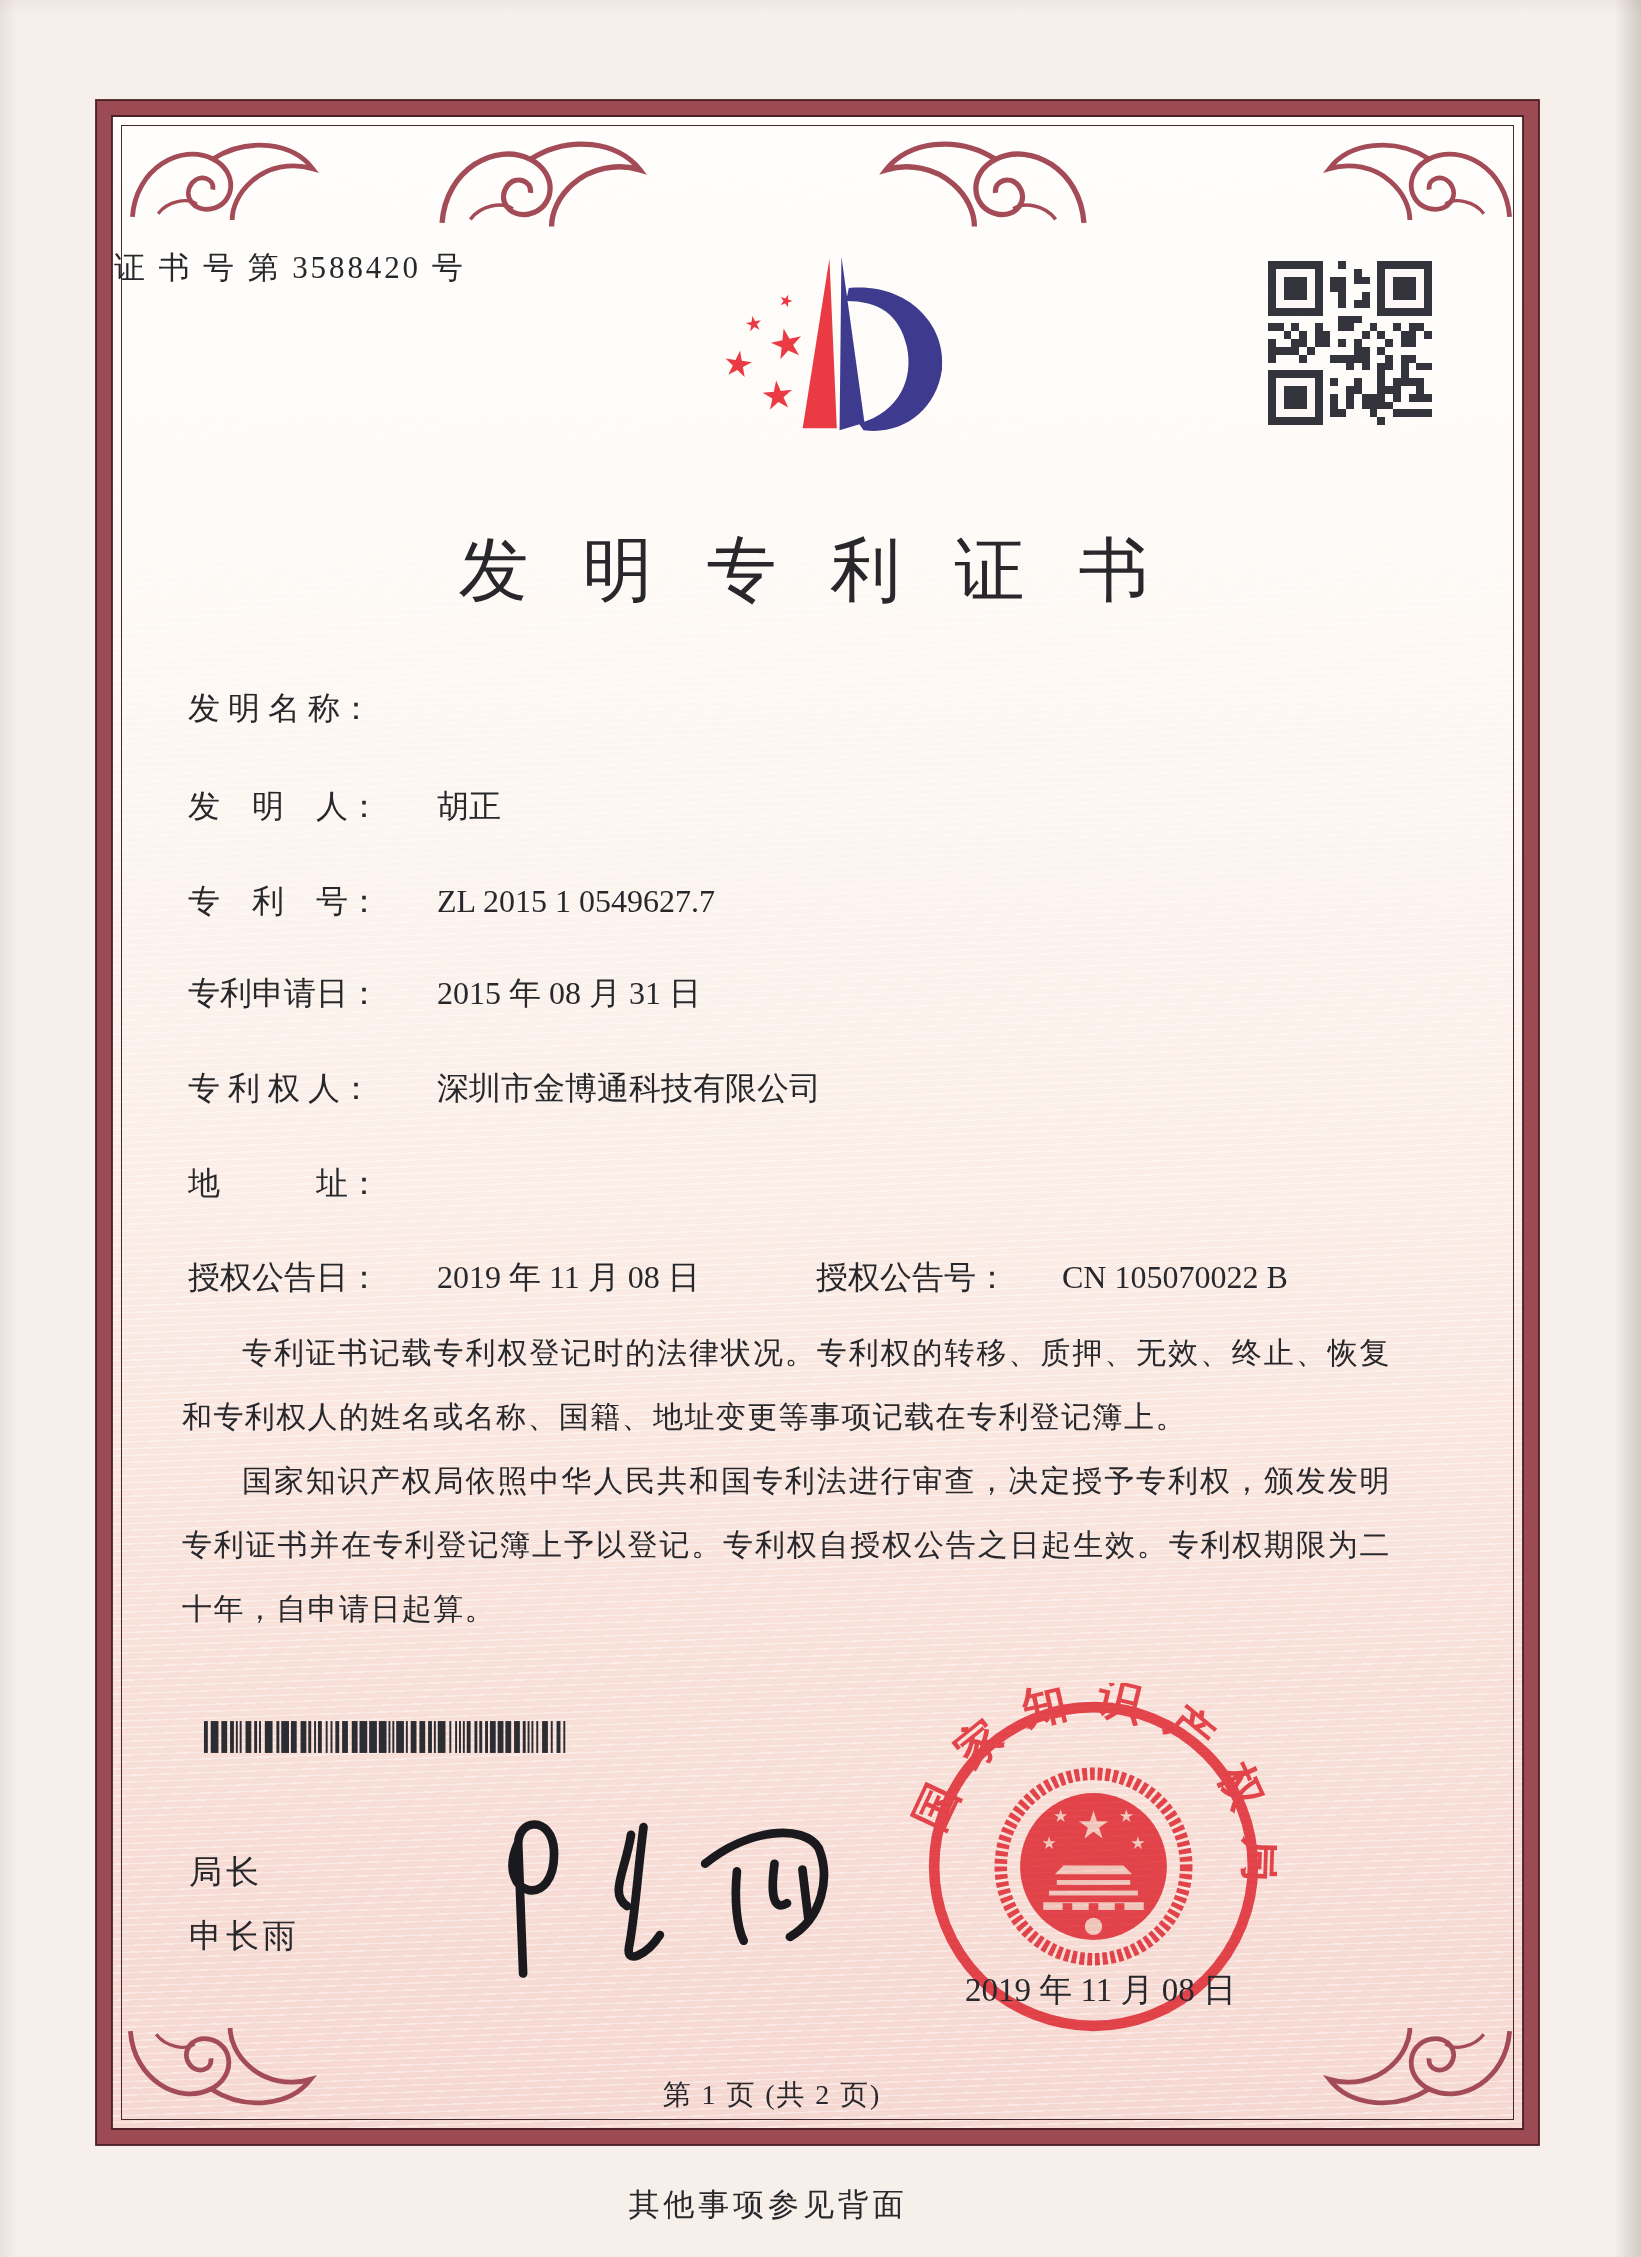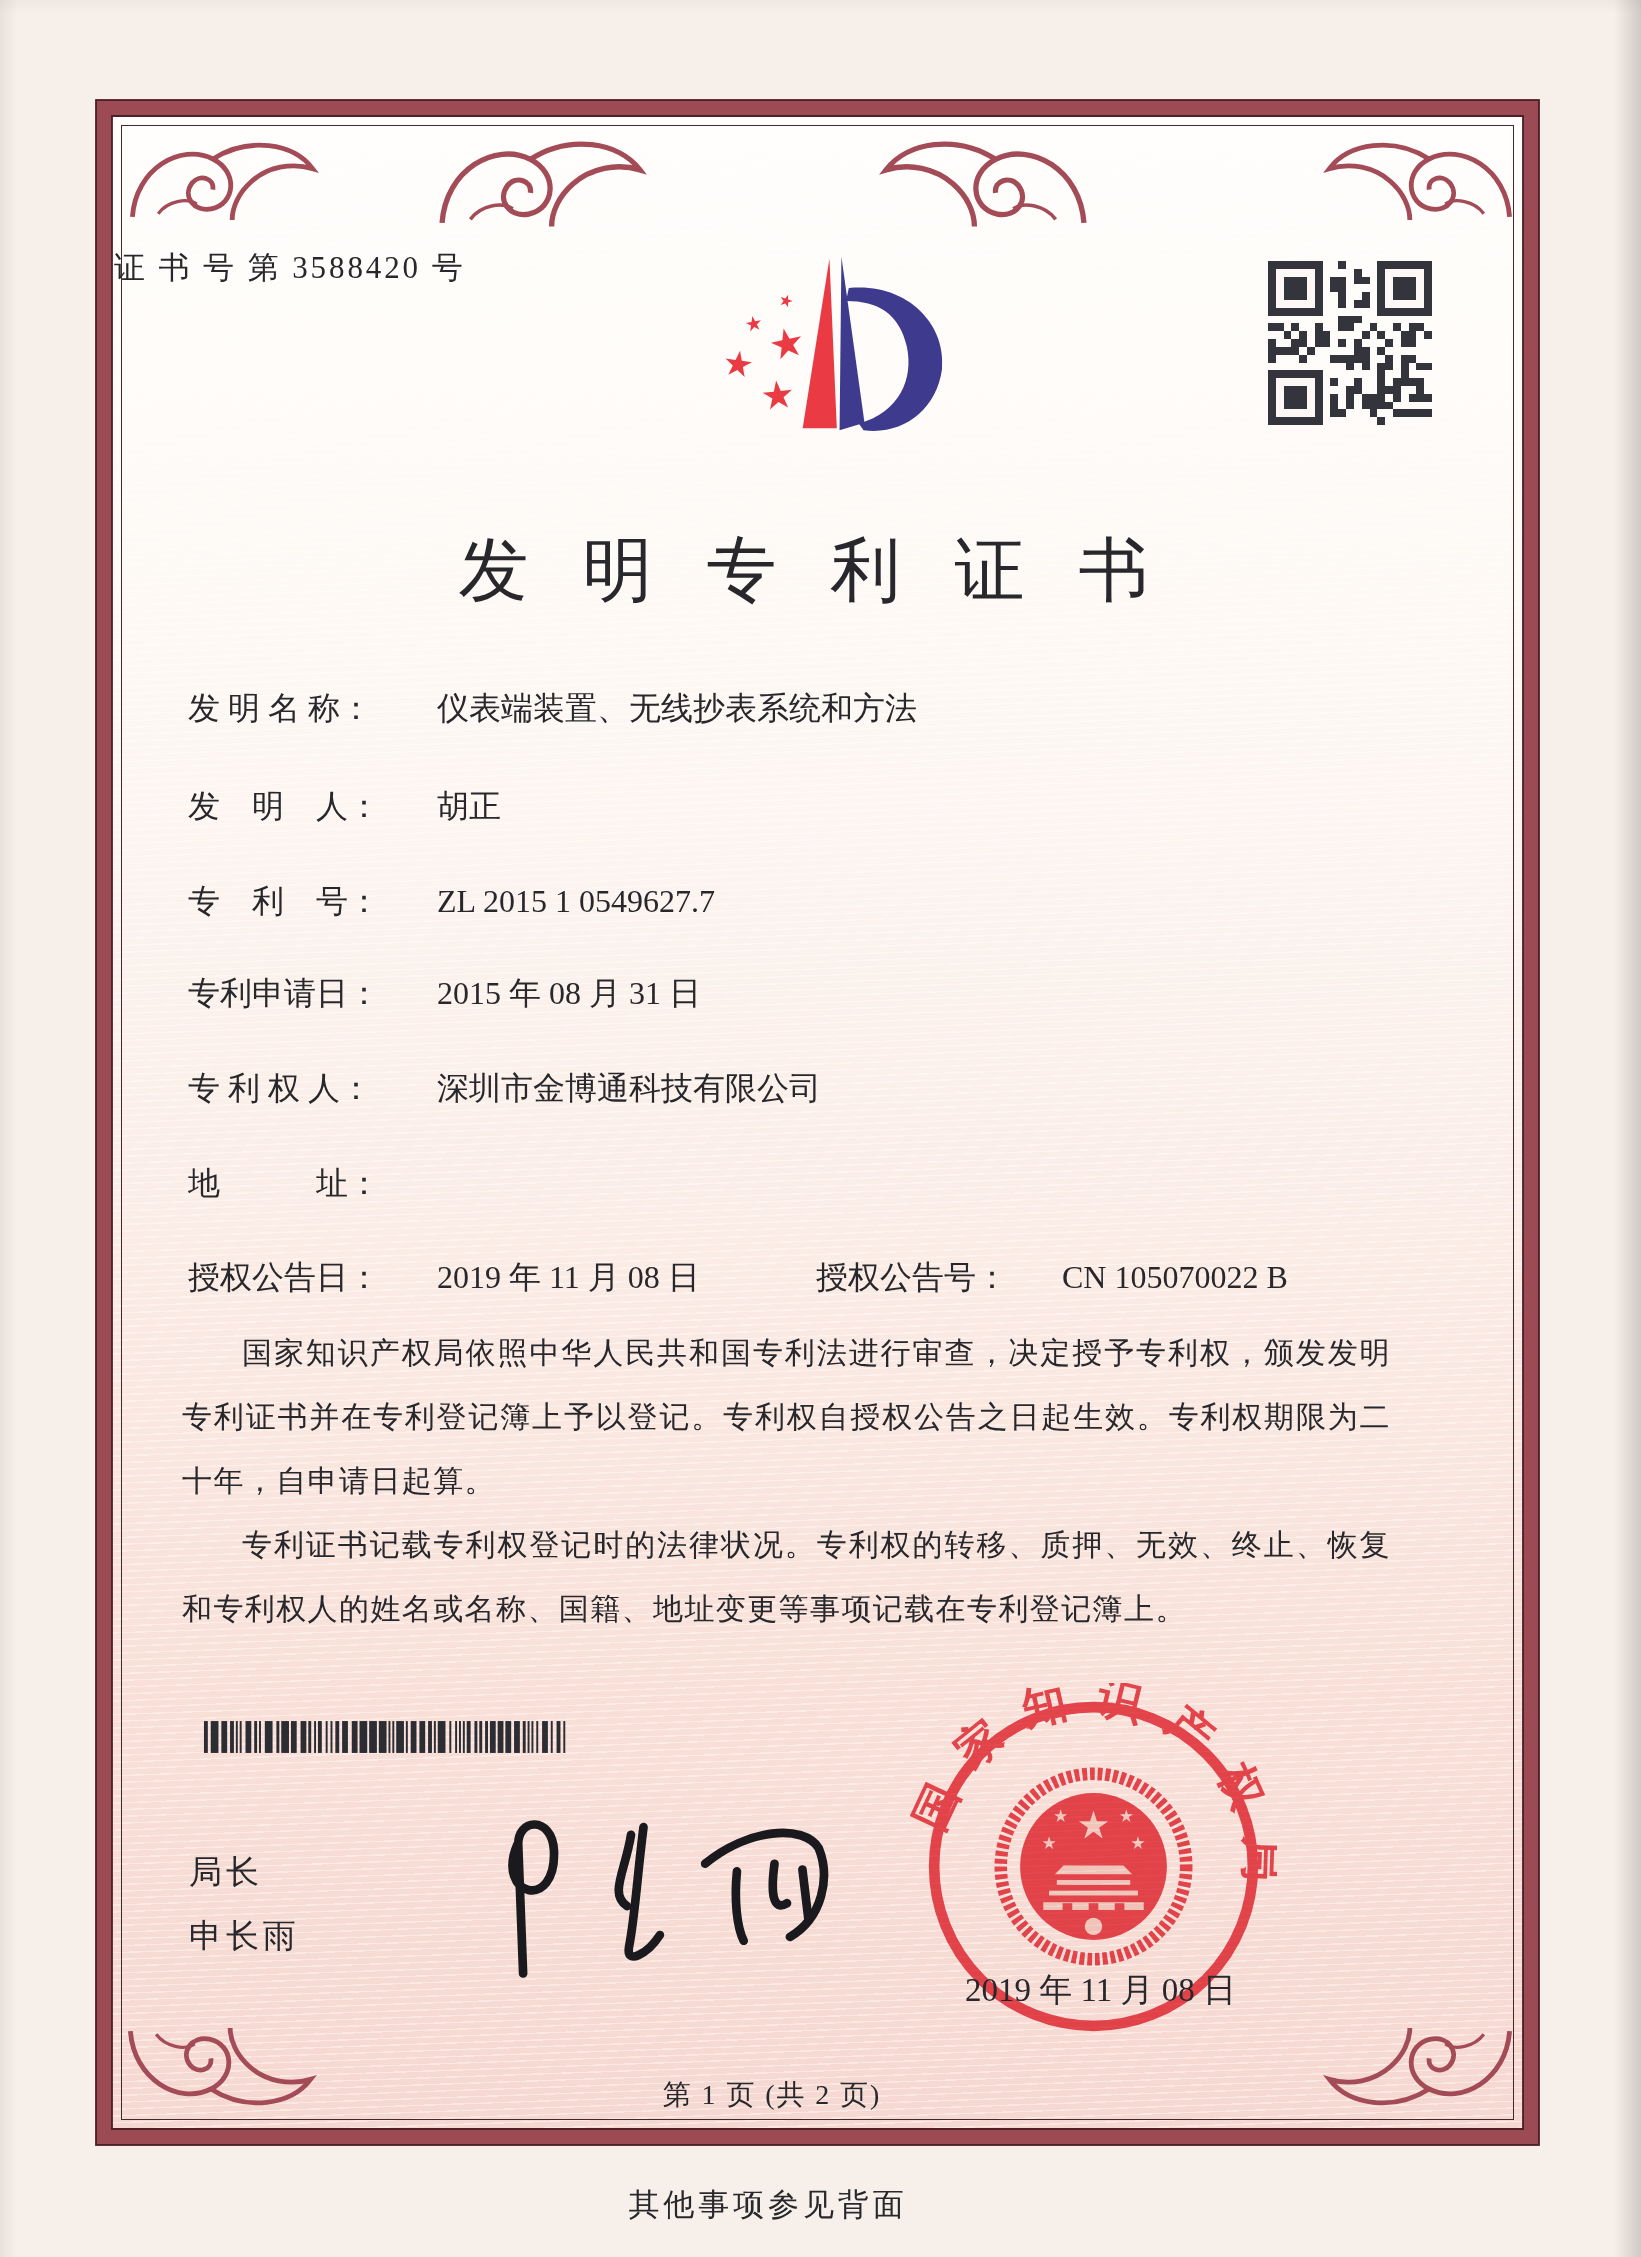--- a/index.html
+++ b/index.html
@@ -214,21 +214,20 @@
     <rect x="16" y="2" width="3" height="3" fill="#34343c"></rect>
     <rect x="0" y="14" width="7" height="7" fill="#34343c"></rect>
     <rect x="1" y="15" width="5" height="5" fill="#fdf8f5"></rect>
     <rect x="2" y="16" width="3" height="3" fill="#34343c"></rect>
   </svg>
 
 <h1 class="abs title">发明专利证书</h1>
 
 <div class="f-row" style="top:686px">
   <span class="f-label">发 明 名 称：</span>
-  <span class="f-value">仪表端装置、无线抄表系统和方法</span>
 </div>
 <div class="f-row" style="top:784px">
   <span class="f-label">发　明　人：</span>
   <span class="f-value">胡正</span>
 </div>
 <div class="f-row" style="top:879px">
   <span class="f-label">专　利　号：</span>
   <span class="f-value">ZL 2015 1 0549627.7</span>
 </div>
 <div class="f-row" style="top:971px">
@@ -245,22 +244,22 @@
 <div class="f-row" style="top:1255px;width:1274px">
   <span class="f-label">授权公告日：</span>
   <span class="f-value">2019 年 11 月 08 日</span>
   <span class="pair2">
     <span class="f-label">授权公告号：</span>
     <span class="f-value">CN 105070022 B</span>
   </span>
 </div>
 
 <div class="abs paras">
+  <p>专利证书记载专利权登记时的法律状况。专利权的转移、质押、无效、终止、恢复和专利权人的姓名或名称、国籍、地址变更等事项记载在专利登记簿上。</p>
   <p>国家知识产权局依照中华人民共和国专利法进行审查，决定授予专利权，颁发发明专利证书并在专利登记簿上予以登记。专利权自授权公告之日起生效。专利权期限为二十年，自申请日起算。</p>
-  <p>专利证书记载专利权登记时的法律状况。专利权的转移、质押、无效、终止、恢复和专利权人的姓名或名称、国籍、地址变更等事项记载在专利登记簿上。</p>
 </div>
 
 <svg class="abs" style="left:203px;top:1721px" width="370" height="32" viewBox="0 0 383 33">
     <rect x="1" y="0" width="4" height="33" fill="#2c2c33"></rect>
     <rect x="8" y="0" width="8" height="33" fill="#2c2c33"></rect>
     <rect x="19" y="0" width="6" height="33" fill="#2c2c33"></rect>
     <rect x="28" y="0" width="4" height="33" fill="#2c2c33"></rect>
     <rect x="34" y="0" width="2" height="33" fill="#2c2c33"></rect>
     <rect x="38" y="0" width="2" height="33" fill="#2c2c33"></rect>
     <rect x="44" y="0" width="6" height="33" fill="#2c2c33"></rect>

